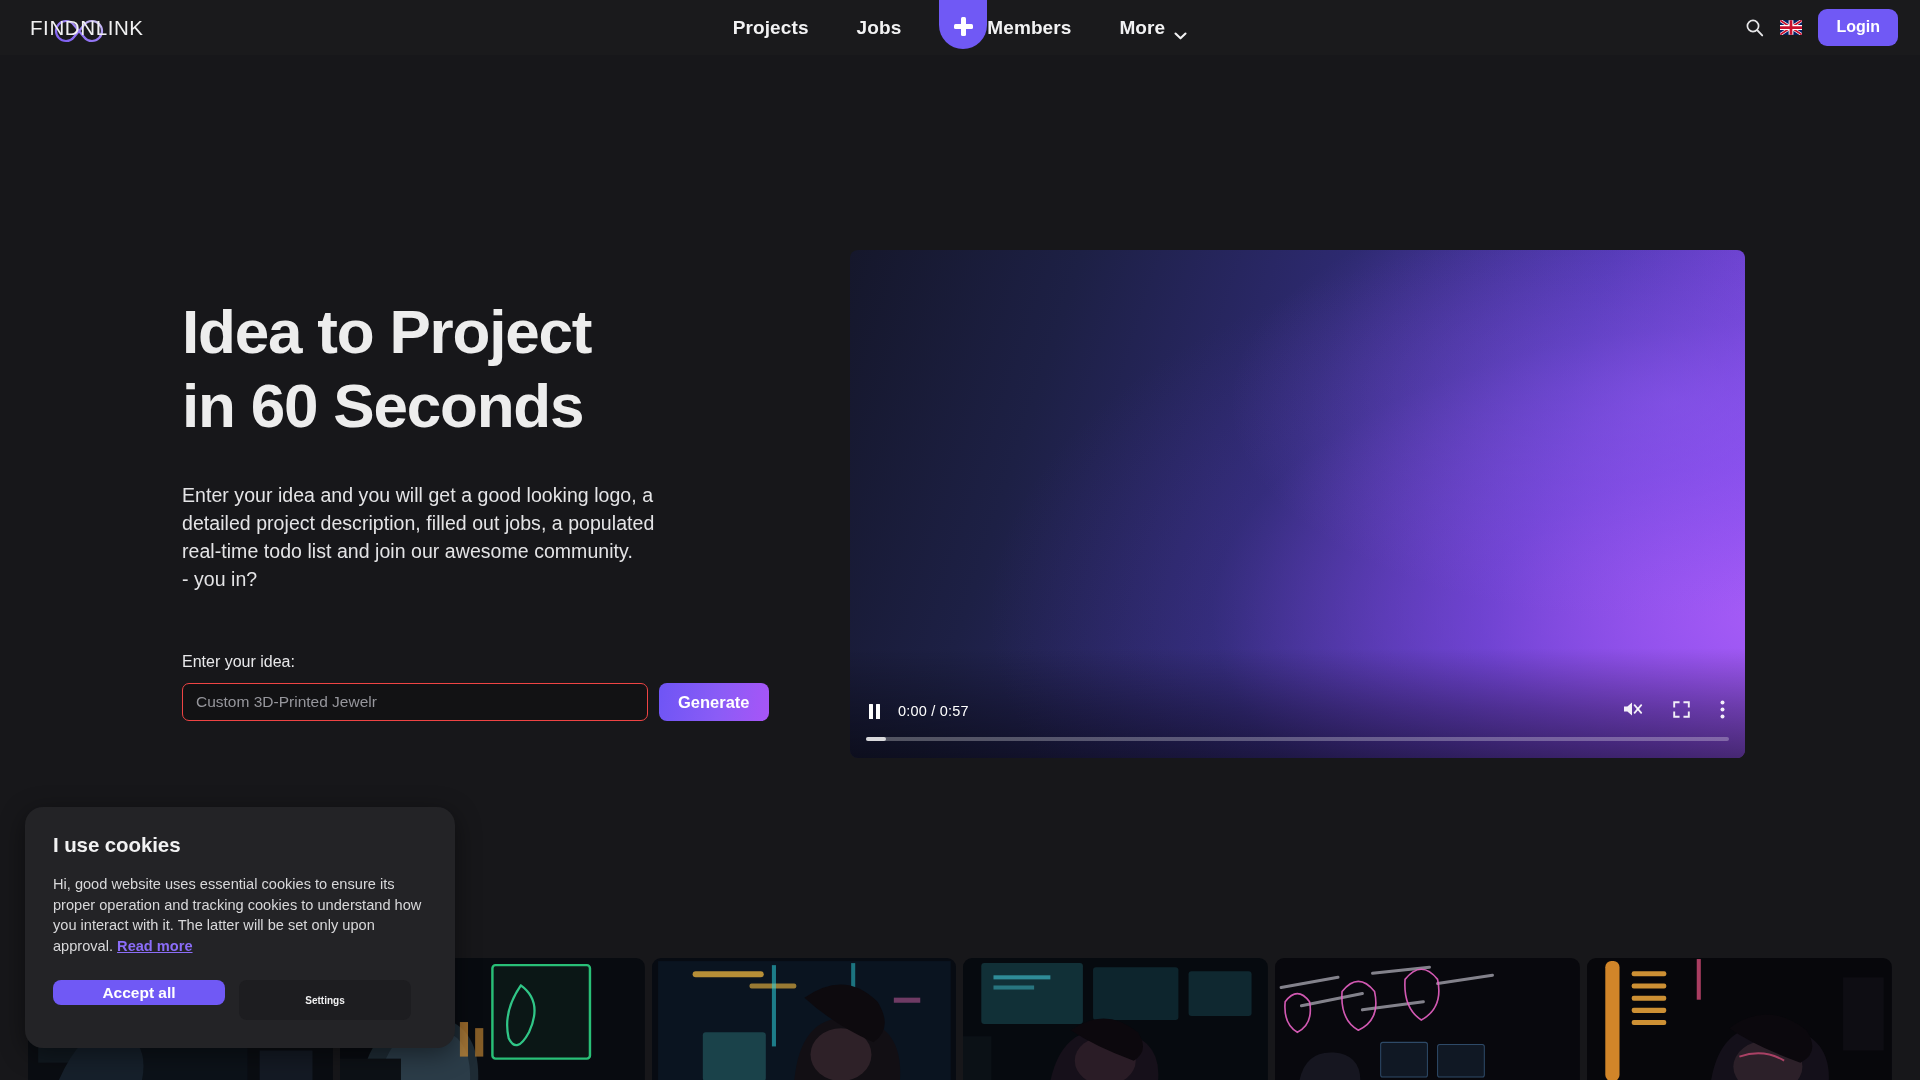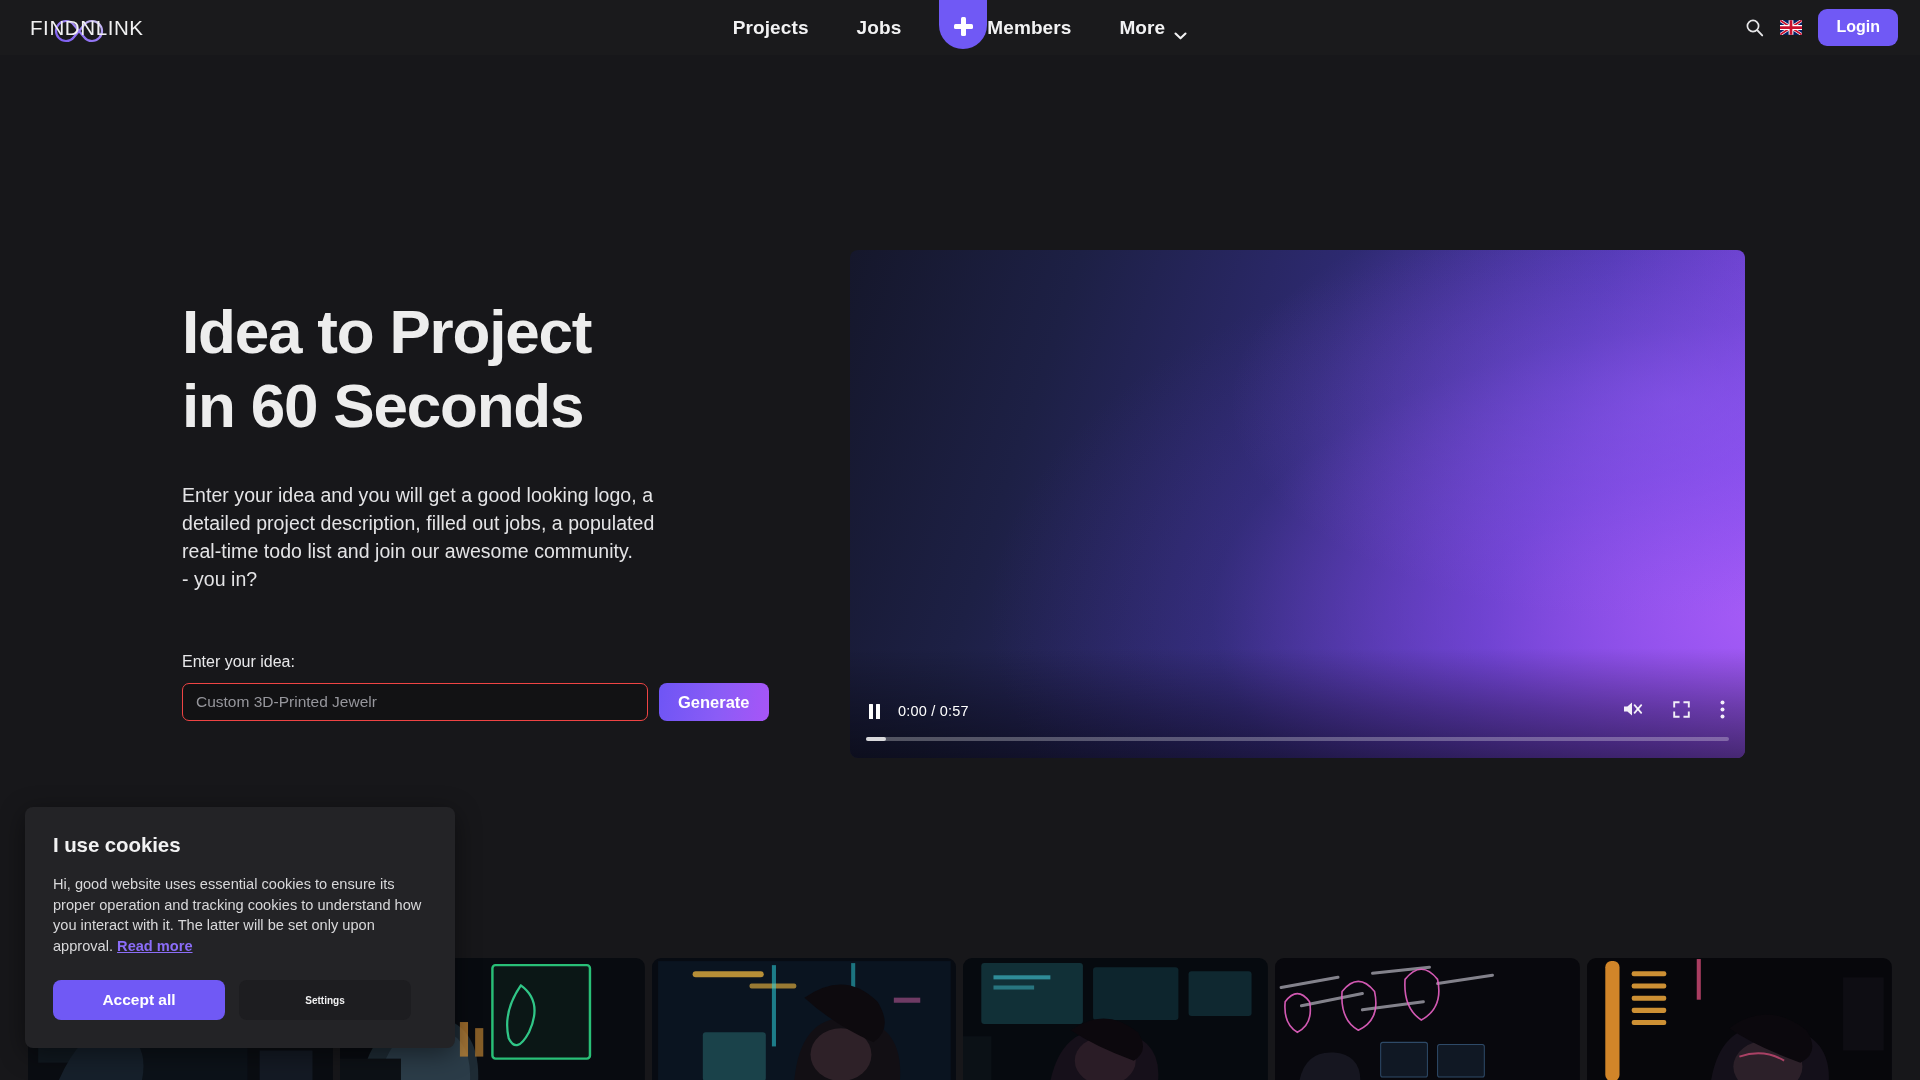--- a/index.html
+++ b/index.html
@@ -302,21 +302,21 @@
   }
   .carousel-card svg { display: block; width: 100%; height: 100%; }
 
   
   #cookie-banner {
     position: absolute;
     left: 25px;
     bottom: 32px;
     width: 430px;
     background: #232326;
-    border-radius: 8px;
+    border-radius: 18px;
     padding: 26px 31px 28px 28px;
     z-index: 30;
     box-shadow: 0 6px 26px rgba(0,0,0,0.45);
   }
   #cookie-title {
     font-size: 20.5px;
     font-weight: bold;
     color: #f1f1f2;
     letter-spacing: -0.1px;
   }
@@ -337,21 +337,21 @@
     display: flex;
     gap: 14px;
   }
   #accept-all-button {
     background: #7059f5;
     color: #fff;
     font-size: 15.5px;
     font-weight: bold;
     border: none;
     border-radius: 8px;
-    height: 40px;
+    height: 25px;
     width: 172px;
     cursor: pointer;
     font-family: "Liberation Sans", sans-serif;
   }
   #settings-button {
     background: #1d1d20;
     color: #f0f0f1;
     font-size: 10px;
     font-weight: bold;
     border: none;

